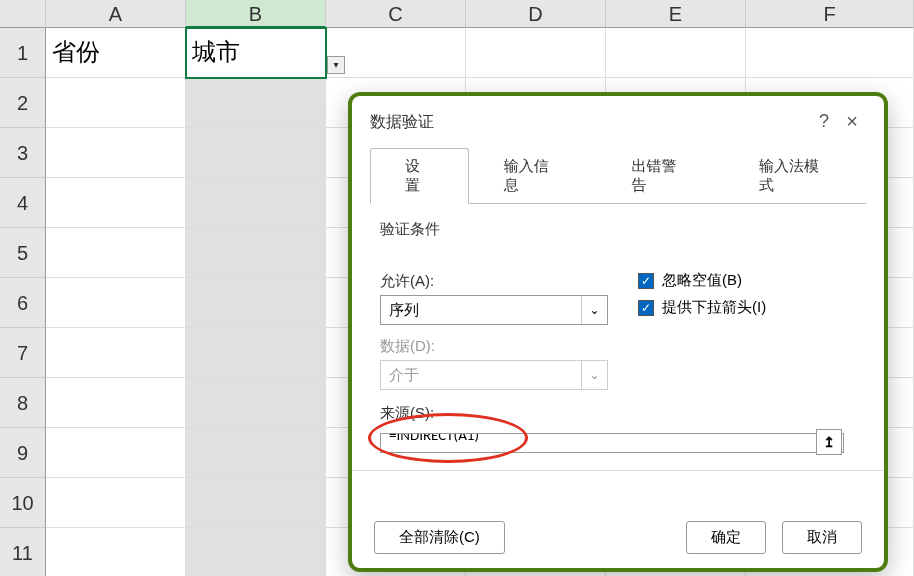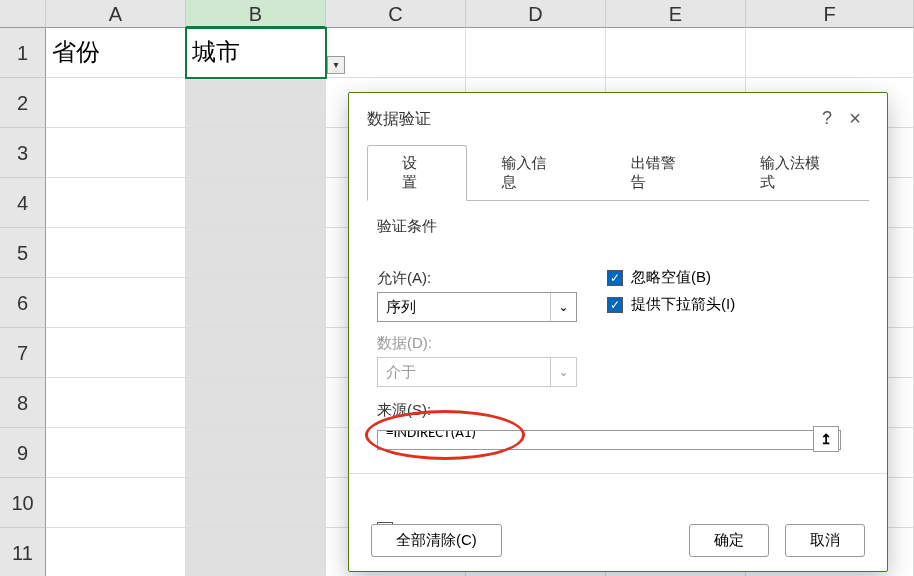--- a/index.html
+++ b/index.html
@@ -93,22 +93,22 @@
       line-height: 16px;
       color: #333;
     }
     .dialog {
       position: absolute;
       left: 348px;
       top: 92px;
       width: 540px;
       height: 480px;
       background: #fff;
-      border: 1px solid #4d7c0f;
-      border-radius: 2px;
+      border: 4px solid #4d7c0f;
+      border-radius: 12px;
       box-shadow: 0 8px 24px rgba(0,0,0,0.25);
       padding: 0;
     }
     .dialog-header {
       display: flex;
       align-items: center;
       padding: 12px 18px 8px 18px;
     }
     .dialog-title {
       flex: 1;
@@ -161,21 +161,21 @@
       margin-bottom: 4px;
     }
     .field-label.disabled { color: #999; }
     .row-flex {
       display: flex;
       align-items: flex-end;
       gap: 30px;
       margin-bottom: 12px;
     }
     .select-box {
-      width: 200px;
+      width: 228px;
       height: 30px;
       border: 1px solid #999;
       display: flex;
       align-items: center;
       padding: 0 8px;
       font-size: 15px;
       background: #fff;
       position: relative;
     }
     .select-box.disabled { color: #999; border-color:#ccc; }

